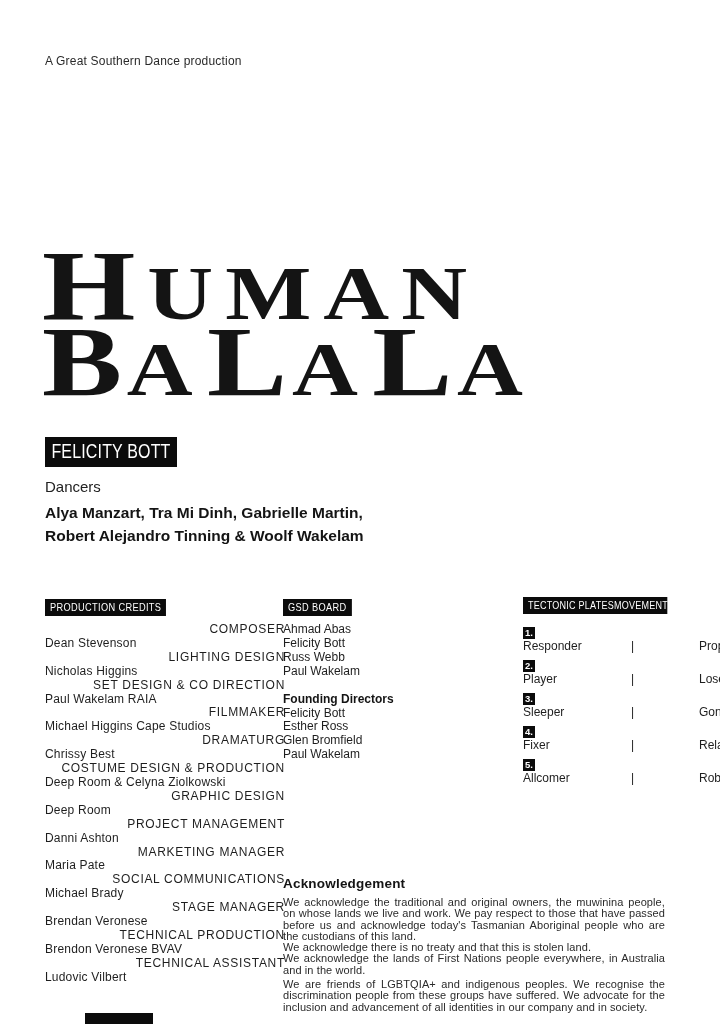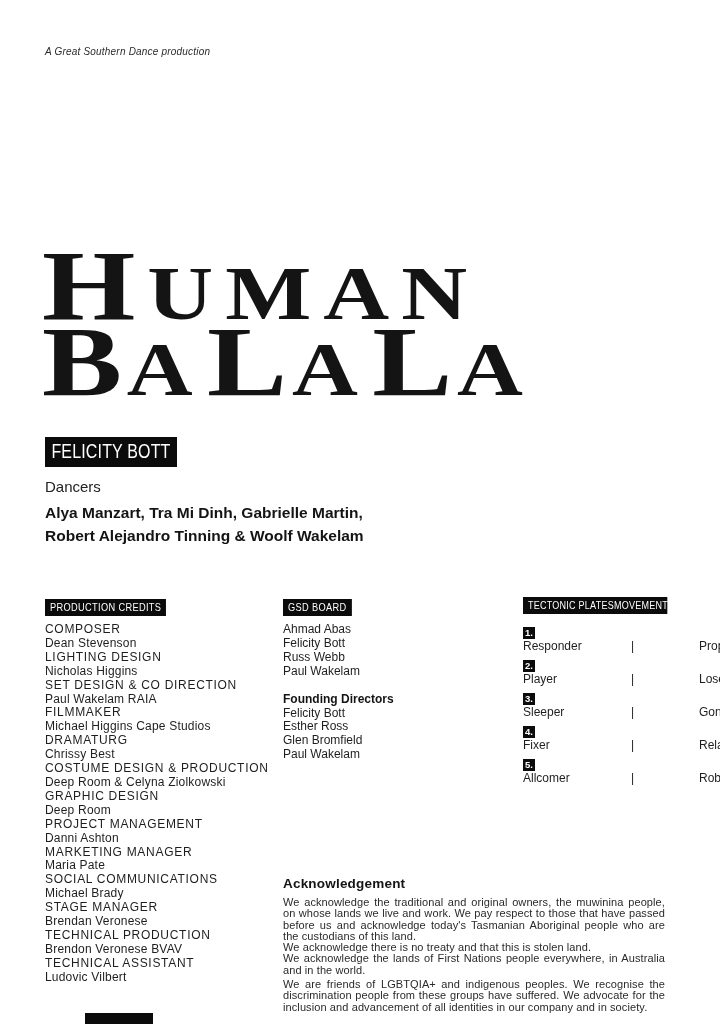--- a/index.html
+++ b/index.html
@@ -4,21 +4,21 @@
 <style>
   * { margin:0; padding:0; box-sizing:border-box; }
   html,body { background:#ffffff; }
   body {
     width:720px; height:1024px; position:relative; overflow:hidden;
     font-family:"Liberation Sans", sans-serif; color:#1c1c1c;
   }
   .abs { position:absolute; }
 
   
-  .prod-line { left:45px; top:46px; font-size:10px; letter-spacing:0.2px; color:#2a2a2a;font-style:italic; }
+  .prod-line { left:45px; top:54px; font-size:12px; letter-spacing:0.2px; color:#2a2a2a; }
 
   
   .title {
     left:42px; top:236px;
     font-family:"Liberation Serif", serif; font-weight:bold; color:#141414;
     line-height:1; transform:scaleX(1.2); transform-origin:0 0; white-space:nowrap;
   }
   .t-line1 { letter-spacing:10px; }
   .t-line2 { letter-spacing:4px; margin-top:-24px; }
   .t-cap   { font-size:100px; }
@@ -42,21 +42,21 @@
   .dancer-names  { left:45px; top:502px; font-size:15.5px; font-weight:bold; line-height:22.5px; color:#141414; }
 
   
   .col  { position:absolute; top:597px; }
   .col1 { left:45px;  width:240px; }
   .col2 { left:283px; width:205px; }
   .col3 { left:523px; width:160px; }
   .col-body { margin-top:7px; }
 
   .credit-role, .credit-name, .board-name, .tp-row { font-size:12px; line-height:13.9px; color:#1e1e1e; }
-  .credit-role { letter-spacing:0.7px; }
+  .credit-role { letter-spacing:0.7px;text-align:right; }
   .credit-name { letter-spacing:0.2px; }
 
   .board-heading { font-size:12px; line-height:13.9px; font-weight:bold; margin-top:14px; color:#141414; }
 
   .tp-header-badge {
     display:flex; justify-content:space-between; width:176px;
     background:#0b0b0b; color:#fff; padding:2px 6px 3px; font-size:11px; letter-spacing:0.3px;
     transform:scaleX(0.82); transform-origin:0 0; white-space:nowrap;
   }
   .tp-groups { margin-top:8px; }

